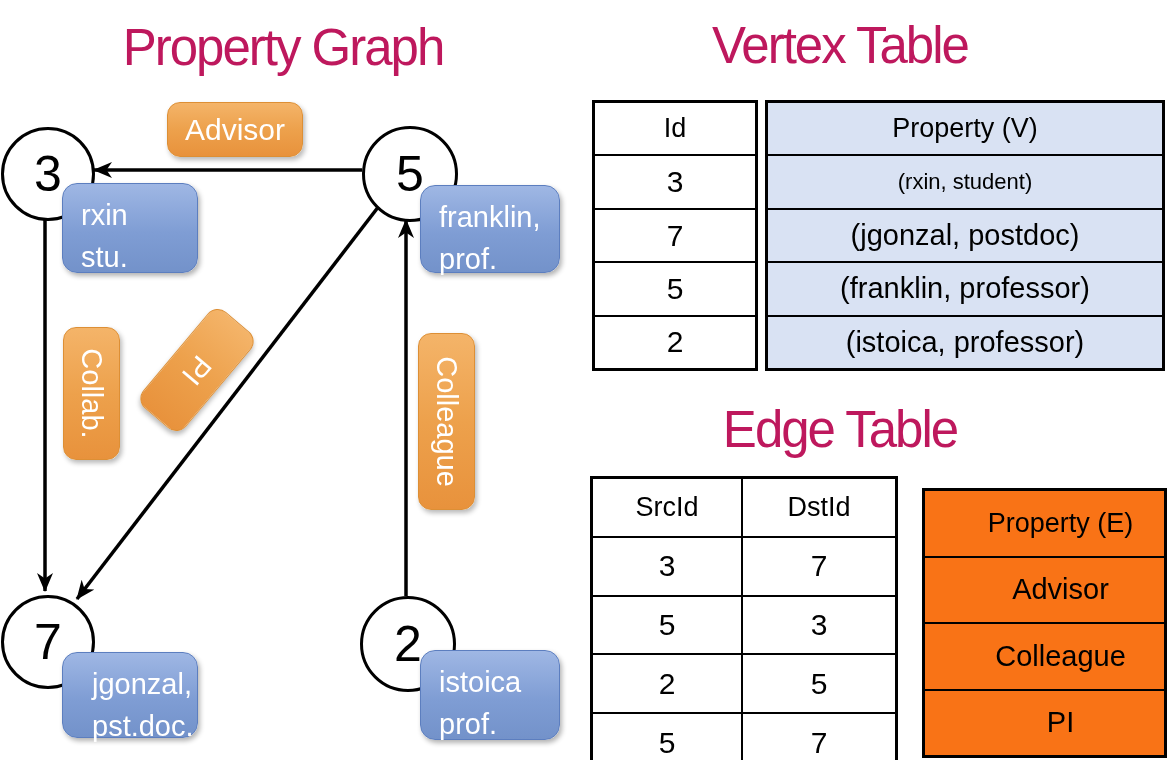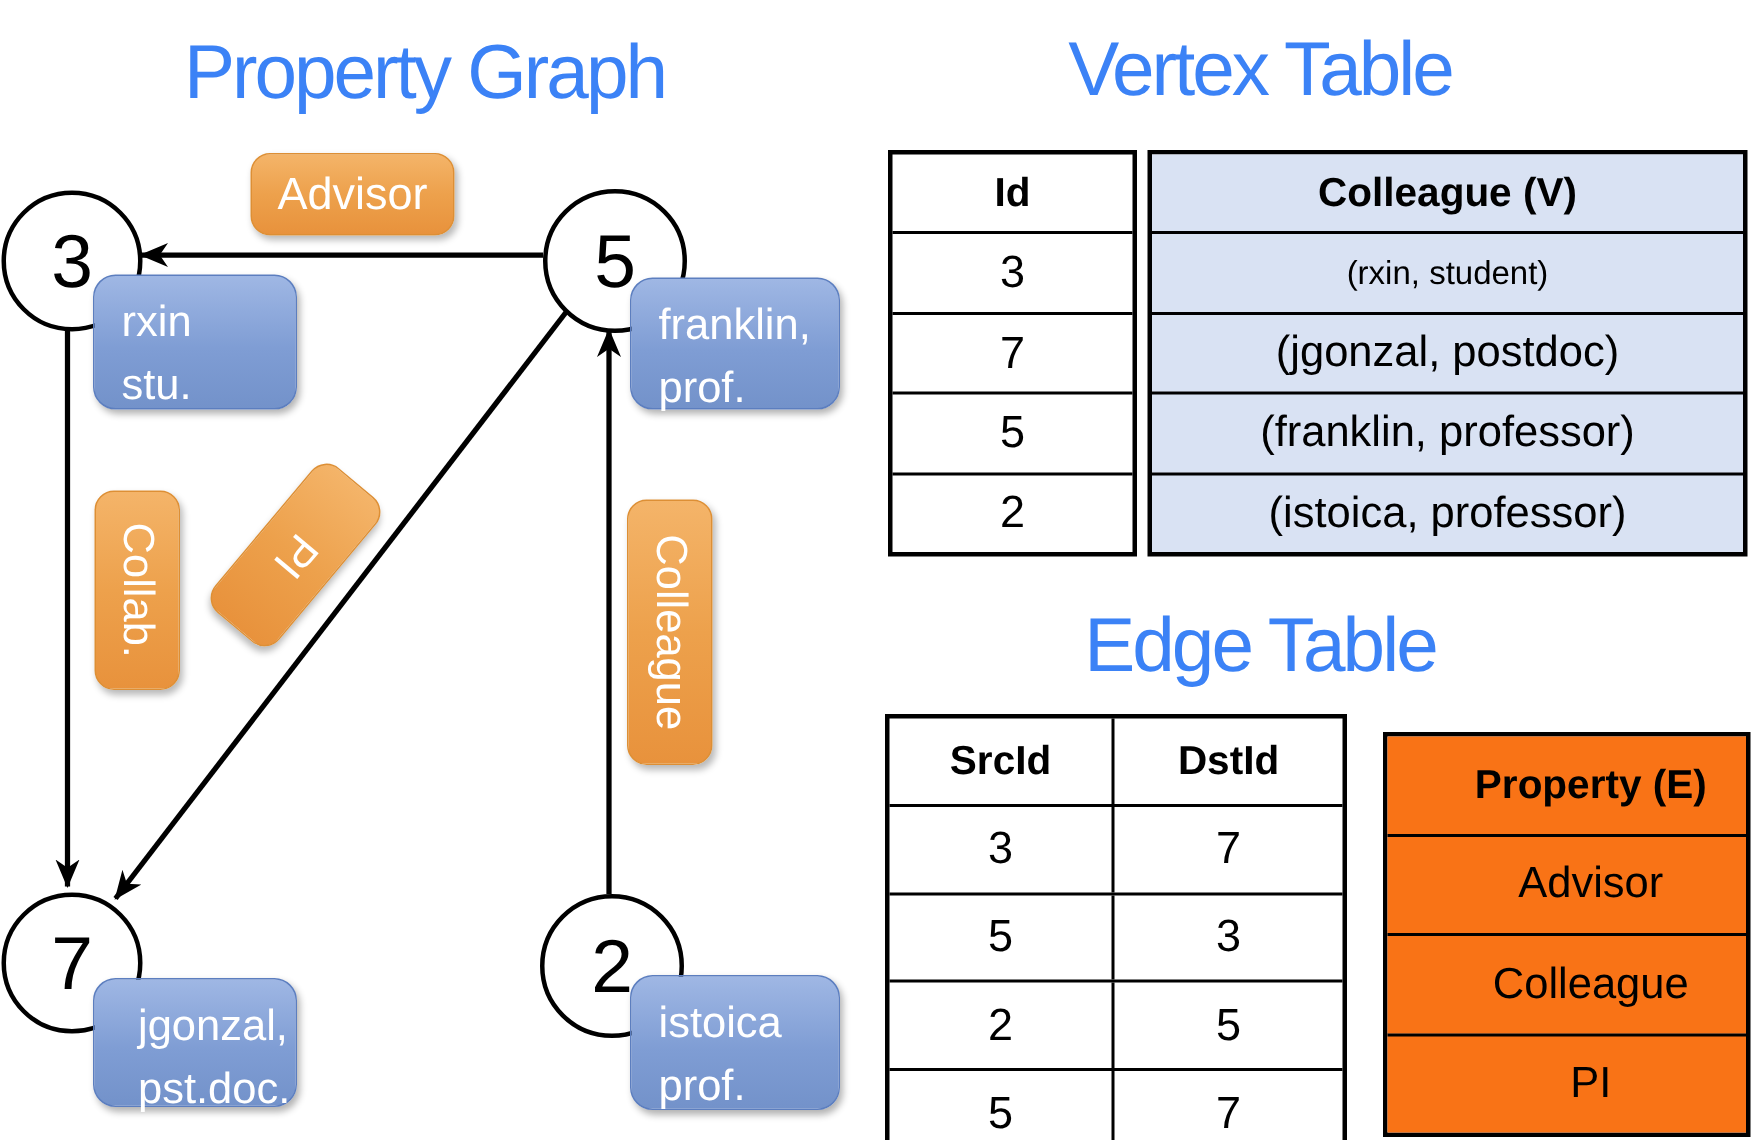--- a/index.html
+++ b/index.html
@@ -1,39 +1,39 @@
 <!DOCTYPE html>
 <html><head>
 <meta charset="utf-8">
 <style>
   html,body{margin:0;padding:0;background:#fff;}
   #stage{position:relative;width:1170px;height:760px;background:#ffffff;overflow:hidden;
          font-family:"Liberation Sans",sans-serif;color:#000;}
-  .title{position:absolute;text-align:center;font-size:51px;letter-spacing:-2px;color:#3b82f6;white-space:nowrap;}
+  .title{position:absolute;text-align:center;font-size:51px;letter-spacing:-2px;color:#be185d;white-space:nowrap;}
   
   #edges{position:absolute;left:0;top:0;width:585px;height:760px;z-index:1;}
   .circle{position:absolute;background:#fff;border:3.5px solid #000;border-radius:50%;
           display:flex;align-items:center;justify-content:center;font-size:50px;z-index:2;}
   .bluebox{position:absolute;z-index:3;border-radius:15px;color:#fff;
            background:linear-gradient(180deg,#9fb7e4 0%,#7f9dd4 55%,#7392ca 100%);
            border:1.5px solid #5c7ebf;box-shadow:2px 3px 5px rgba(0,0,0,.30);
            padding:10px 0 0 18px;font-size:29px;line-height:1.45;box-sizing:border-box;}
   .obox{position:absolute;z-index:3;border-radius:13px;color:#fff;
         background:linear-gradient(180deg,#f4b express 469 0%,#eda14c 50%,#e8923c 100%);
         background:linear-gradient(180deg,#f4b469 0%,#eda14c 50%,#e8923c 100%);
         border:1px solid #dd8f35;box-shadow:2px 3px 5px rgba(0,0,0,.28);
         display:flex;align-items:center;justify-content:center;box-sizing:border-box;}
   .obox span{white-space:nowrap;}
   .hlabel span{font-size:30px;}
   .vlabel span{transform:rotate(90deg);font-size:29px;}
   
   .tbox{position:absolute;border:3px solid #000;background:#fff;display:flex;flex-direction:column;box-sizing:border-box;}
   .trow{flex:1;display:flex;align-items:center;justify-content:center;font-size:30px;}
   .trow + .trow{border-top:2px solid #000;}
-  .trow.hd{font-weight:bold;font-size:27px;}
+  .trow.hd{font-weight:normal;font-size:27px;}
   .bluecells .trow{background:#d9e2f3;}
   .tancells .trow{background:#f97316;padding-left:32px;}
   .split{justify-content:flex-start;}
   .split .c1{width:148px;display:flex;align-items:center;justify-content:center;align-self:stretch;}
   .split .c2{flex:1;display:flex;align-items:center;justify-content:center;align-self:stretch;border-left:2px solid #000;}
 </style>
 </head>
 <body>
 
 <div id="stage">
@@ -99,21 +99,21 @@
 
   <div class="tbox" style="left:592px;top:100px;width:166px;height:271px;">
     <div class="trow hd">Id</div>
     <div class="trow">3</div>
     <div class="trow">7</div>
     <div class="trow">5</div>
     <div class="trow">2</div>
   </div>
 
   <div class="tbox bluecells" style="left:765px;top:100px;width:400px;height:271px;">
-    <div class="trow hd">Colleague (V)</div>
+    <div class="trow hd">Property (V)</div>
     <div class="trow" style="font-size:22px;">(rxin, student)</div>
     <div class="trow" style="font-size:29px;text-align:center;">(jgonzal, postdoc)</div>
     <div class="trow" style="font-size:29px;">(franklin, professor)</div>
     <div class="trow" style="font-size:29px;">(istoica, professor)</div>
   </div>
 
   <div class="tbox" style="left:590px;top:476px;width:308px;height:298px;">
     <div class="trow hd split">
       <div class="c1">SrcId</div>
       <div class="c2">DstId</div>

